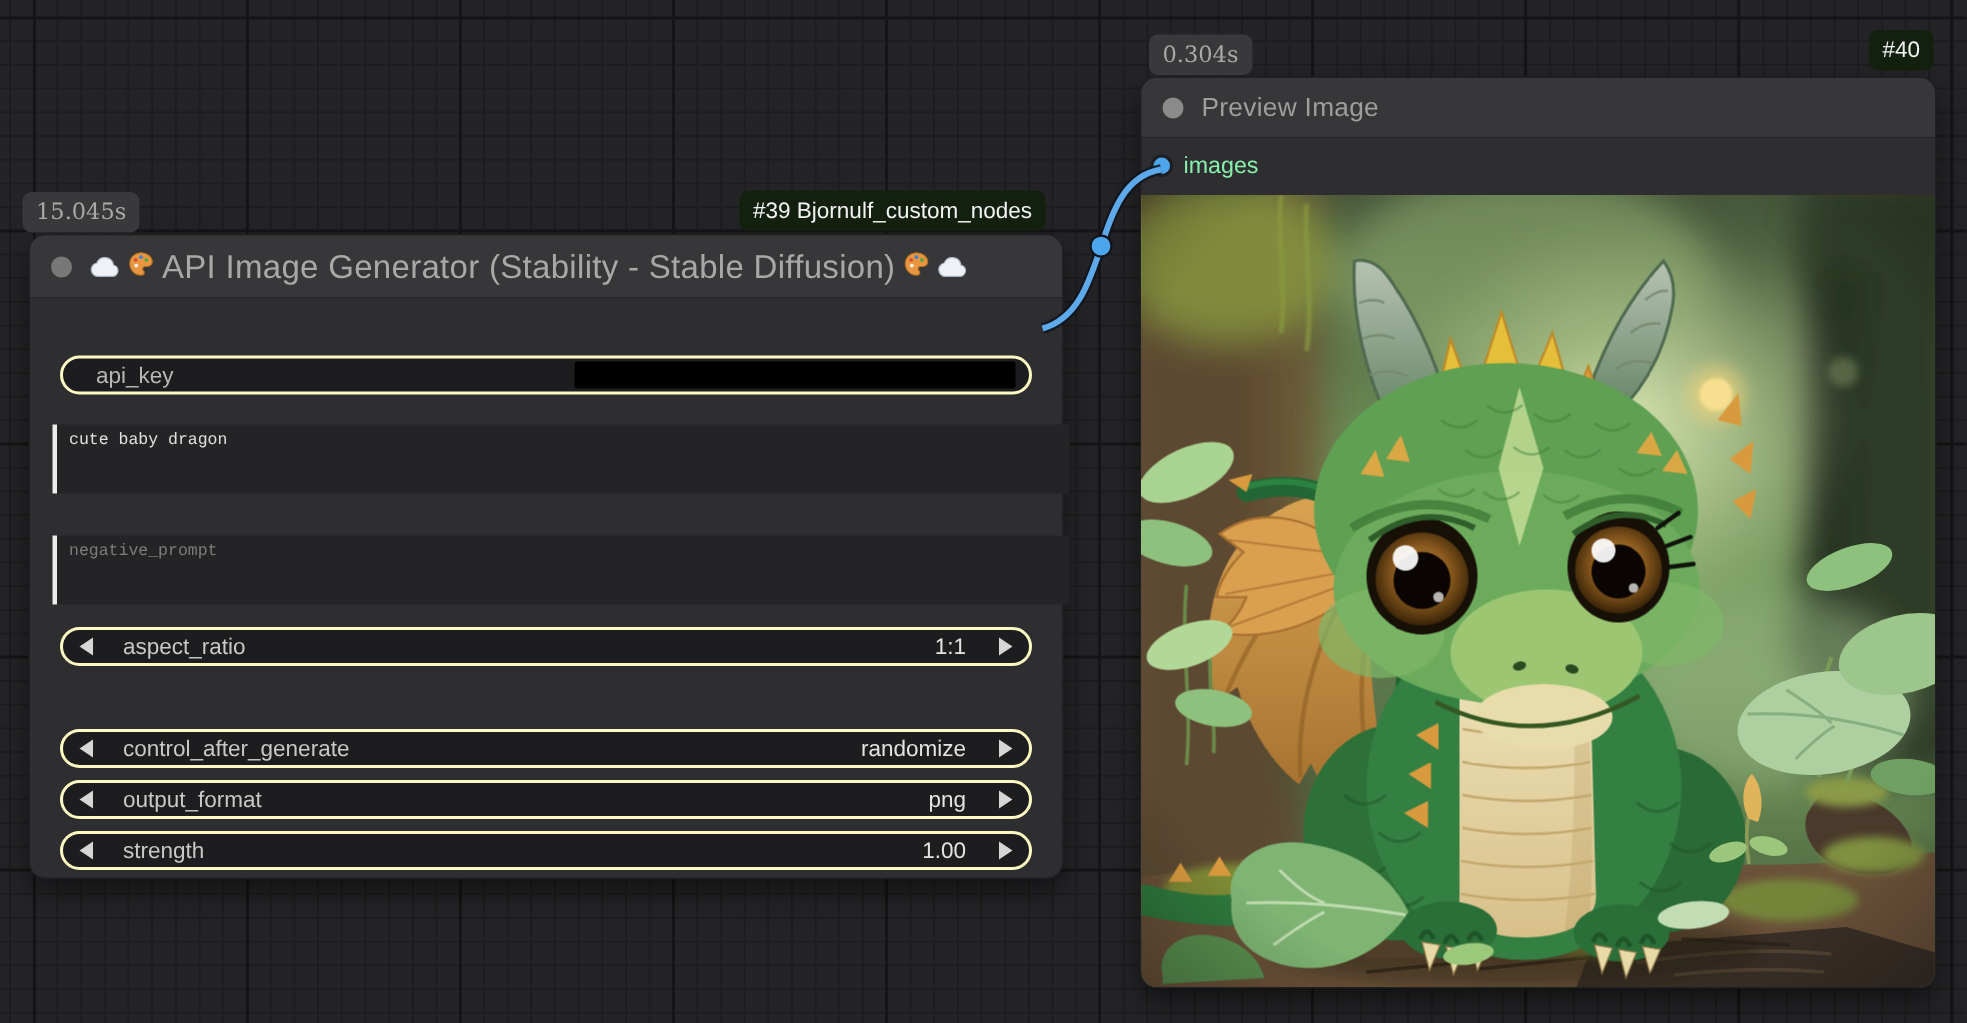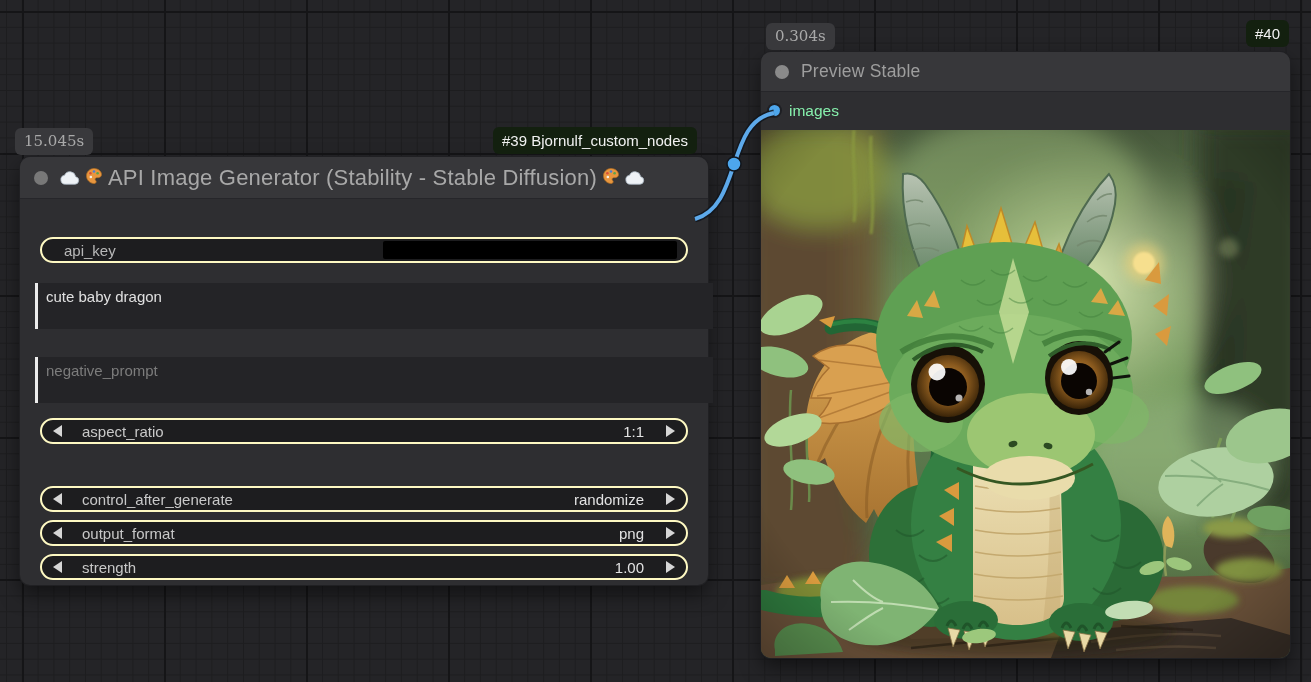--- a/index.html
+++ b/index.html
@@ -32,21 +32,21 @@
         background:#1d1d1f;border:2px solid #fef9c3;border-radius:13px;
         display:flex;align-items:center;color:#c8c8c8;font-size:15px;}
   .pill .wlabel{margin-left:12px;}
   .pill .wvalue{margin-left:auto;margin-right:14px;color:#e2e2e2;}
   .arrow{width:0;height:0;border:6px solid transparent;flex:0 0 auto;cursor:pointer;}
   .arrow-left{border-left:none;border-right:9px solid #d6d6d6;margin-left:11px;margin-right:8px;}
   .arrow-right{border-right:none;border-left:9px solid #d6d6d6;margin-right:11px;margin-left:8px;}
   .redact{position:absolute;left:53%;right:9px;top:2px;bottom:2px;background:#000;border-radius:2px;}
   .textbox{position:absolute;left:15px;width:678px;height:46px;box-sizing:border-box;
         background:#242427;border-left:3px solid #ececec;padding:5px 8px;
-        font-family:Liberation Sans, sans-serif;font-size:15px;color:#e0e0e0;overflow:hidden;}
+        font-family:Liberation Mono, monospace;font-size:11px;color:#e0e0e0;overflow:hidden;}
   .textbox.placeholder{color:#7c7c7c;}
   
   .input-row{height:37px;display:flex;align-items:center;gap:9px;padding-left:8px;box-sizing:border-box;}
   .input-row .slot-label{color:#86efac;font-size:15.5px;}
   .preview-img{position:absolute;left:0;top:78px;width:529px;height:528px;
         border-radius:0 0 10px 10px;overflow:hidden;}
   #wires{position:absolute;left:0;top:0;z-index:30;pointer-events:none;}
 </style>
 </head>
 <body>
@@ -123,21 +123,21 @@
     <span class="arrow arrow-left"></span>
     <span class="wlabel">strength</span>
     <span class="wvalue">1.00</span>
     <span class="arrow arrow-right"></span>
   </div>
 </div>
 
 <div class="node" style="left:761px;top:52px;width:529px;height:606px;">
   <div class="node-header" style="height:40px;">
     <span class="collapse-dot" style="background:#8a8a8a;"></span>
-    <span class="node-title" style="font-size:17.5px;color:#9e9e9e;">Preview Stable</span>
+    <span class="node-title" style="font-size:17.5px;color:#9e9e9e;">Preview Image</span>
   </div>
   <div class="input-row">
     <span class="slot-dot" style="width:11px;height:11px;"></span>
     <span class="slot-label">images</span>
   </div>
 
   <div class="preview-img" role="img" aria-label="Cute baby dragon with green scales, large amber eyes, yellow head crest, gray-green horns and orange wings, sitting on mossy brown rocks in a blurred sunlit forest">
     <svg width="529" height="528" viewBox="0 0 529 528">
       <defs>
         <linearGradient id="bg" x1="0" y1="0" x2="0" y2="1">

